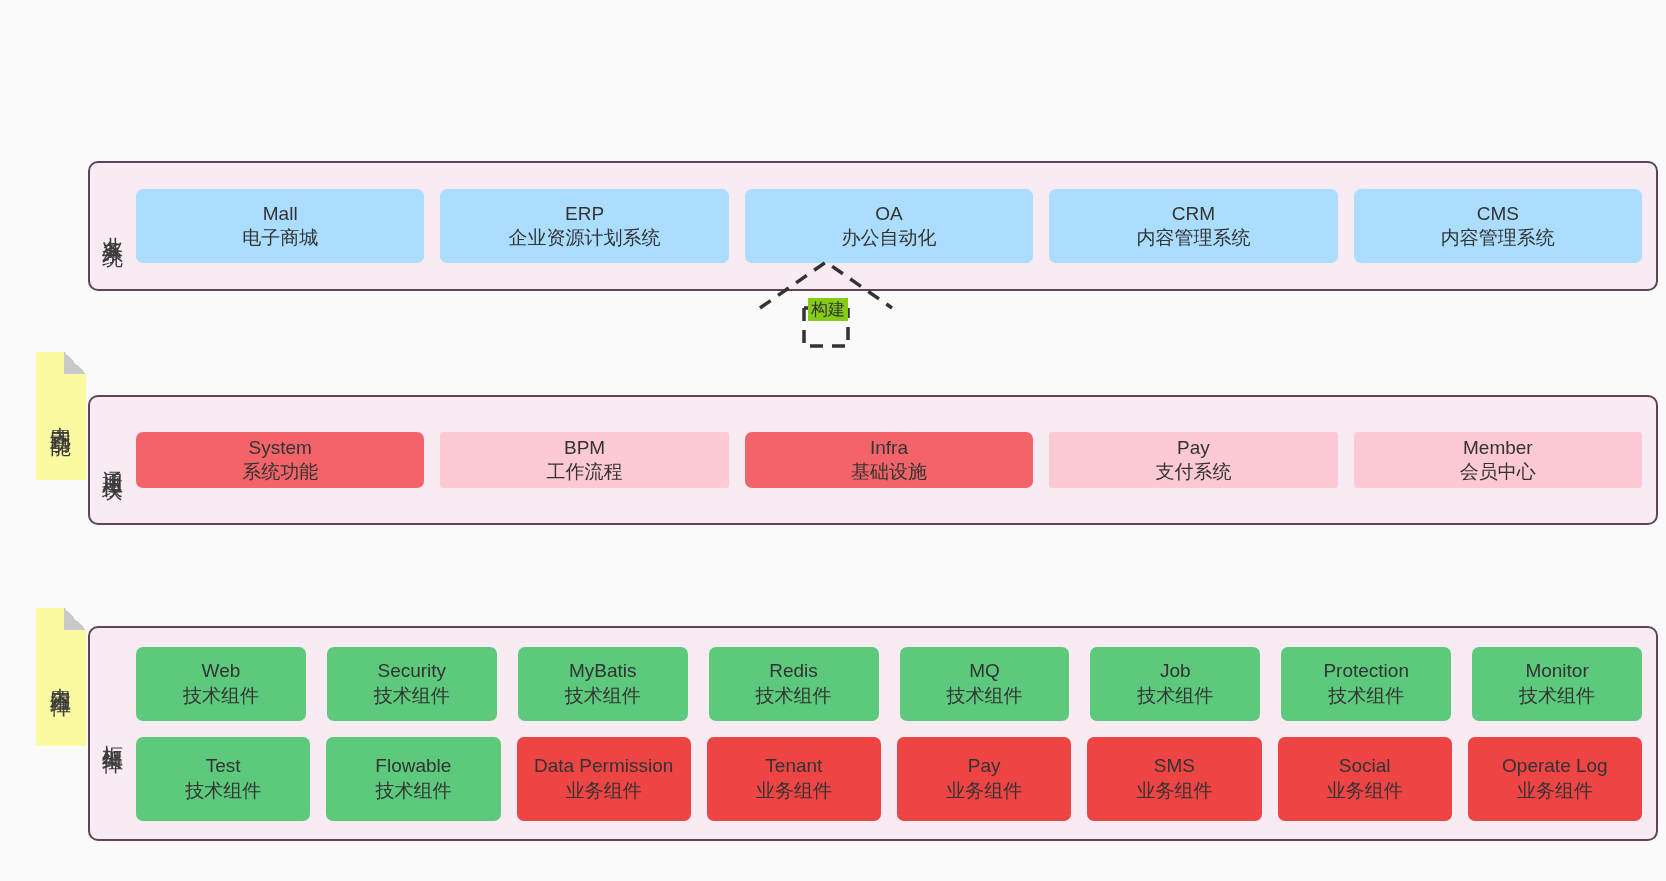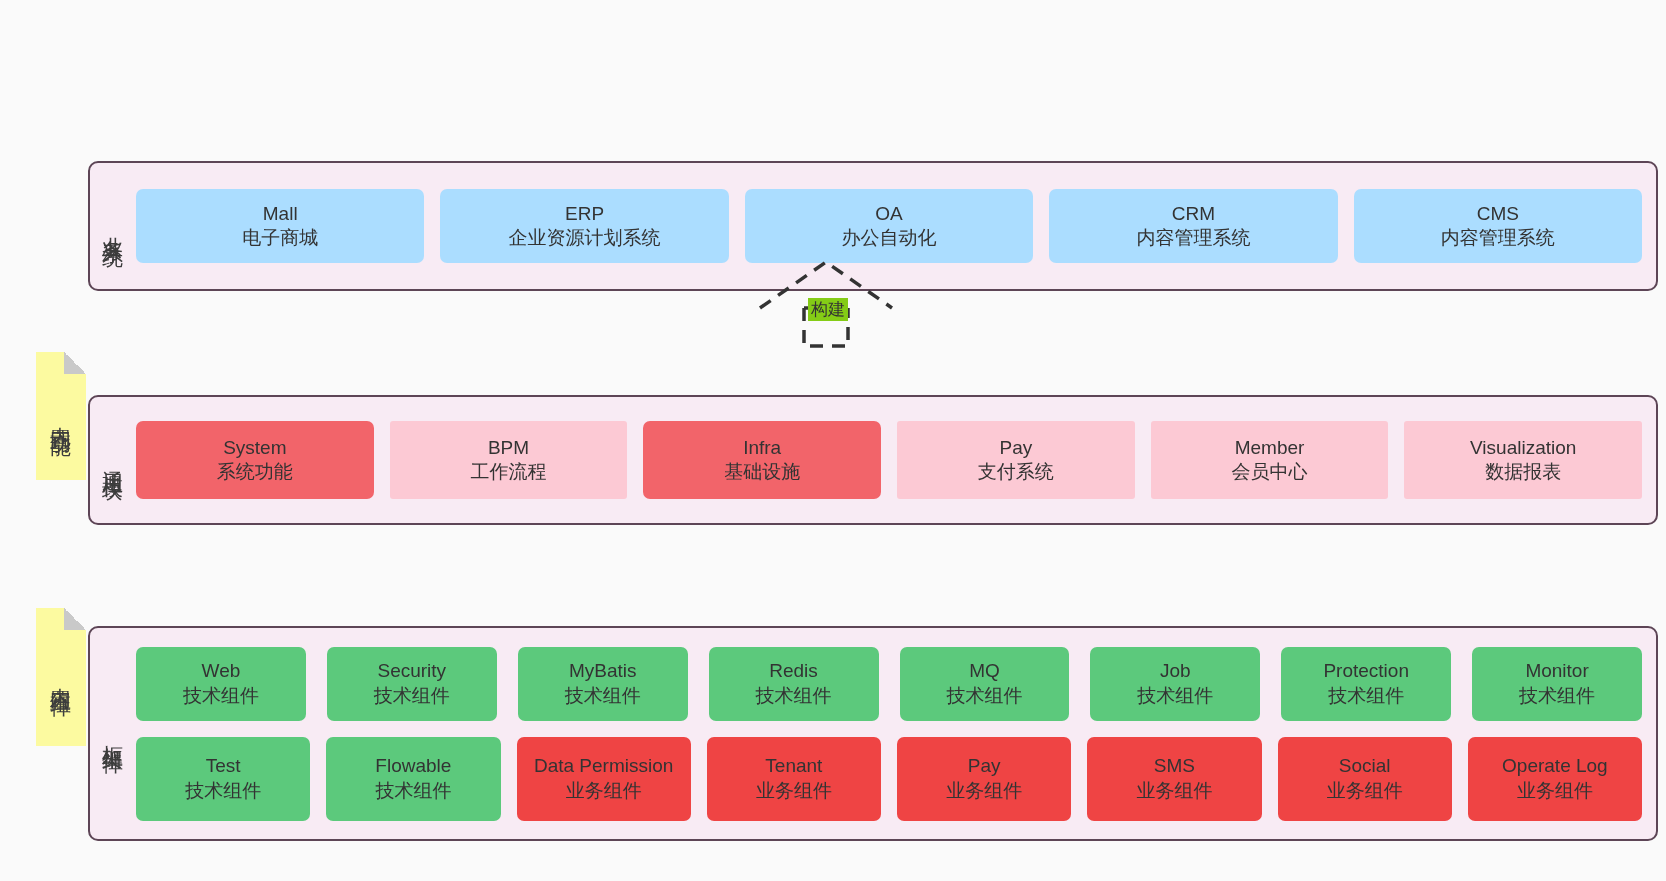--- a/index.html
+++ b/index.html
@@ -166,45 +166,41 @@
     <span class="conn-label" style="top:40px; left:72px;">构建</span>
   </div>
 
   <div class="note" style="left:36px; top:352px; width:50px; height:128px;">
     <span>内置功能</span>
   </div>
 
   <div class="layer" id="layer-common" style="left:88px; top:347px; width:1570px; height:130px;">
     <div class="layer-title">通用模块</div>
     <div class="layer-body">
-      <div class="row" style="height:78px;">
+      <div class="row" style="height:78px;align-items:center;">
         <div class="card red">
           <span class="en">System</span>
           <span class="cn">系统功能</span>
         </div>
         <div class="card pink">
           <span class="en">BPM</span>
           <span class="cn">工作流程</span>
         </div>
         <div class="card red">
           <span class="en">Infra</span>
           <span class="cn">基础设施</span>
         </div>
         <div class="card pink">
           <span class="en">Pay</span>
           <span class="cn">支付系统</span>
         </div>
         <div class="card pink">
           <span class="en">Member</span>
           <span class="cn">会员中心</span>
         </div>
-        <div class="card pink">
-          <span class="en">Visualization</span>
-          <span class="cn">数据报表</span>
-        </div>
       </div>
     </div>
   </div>
 
 
   <div class="note" style="left:36px; top:608px; width:50px; height:138px;">
     <span>内置组件</span>
   </div>
 
   <div class="layer" id="layer-framework" style="left:88px; top:578px; width:1570px; height:215px;">

